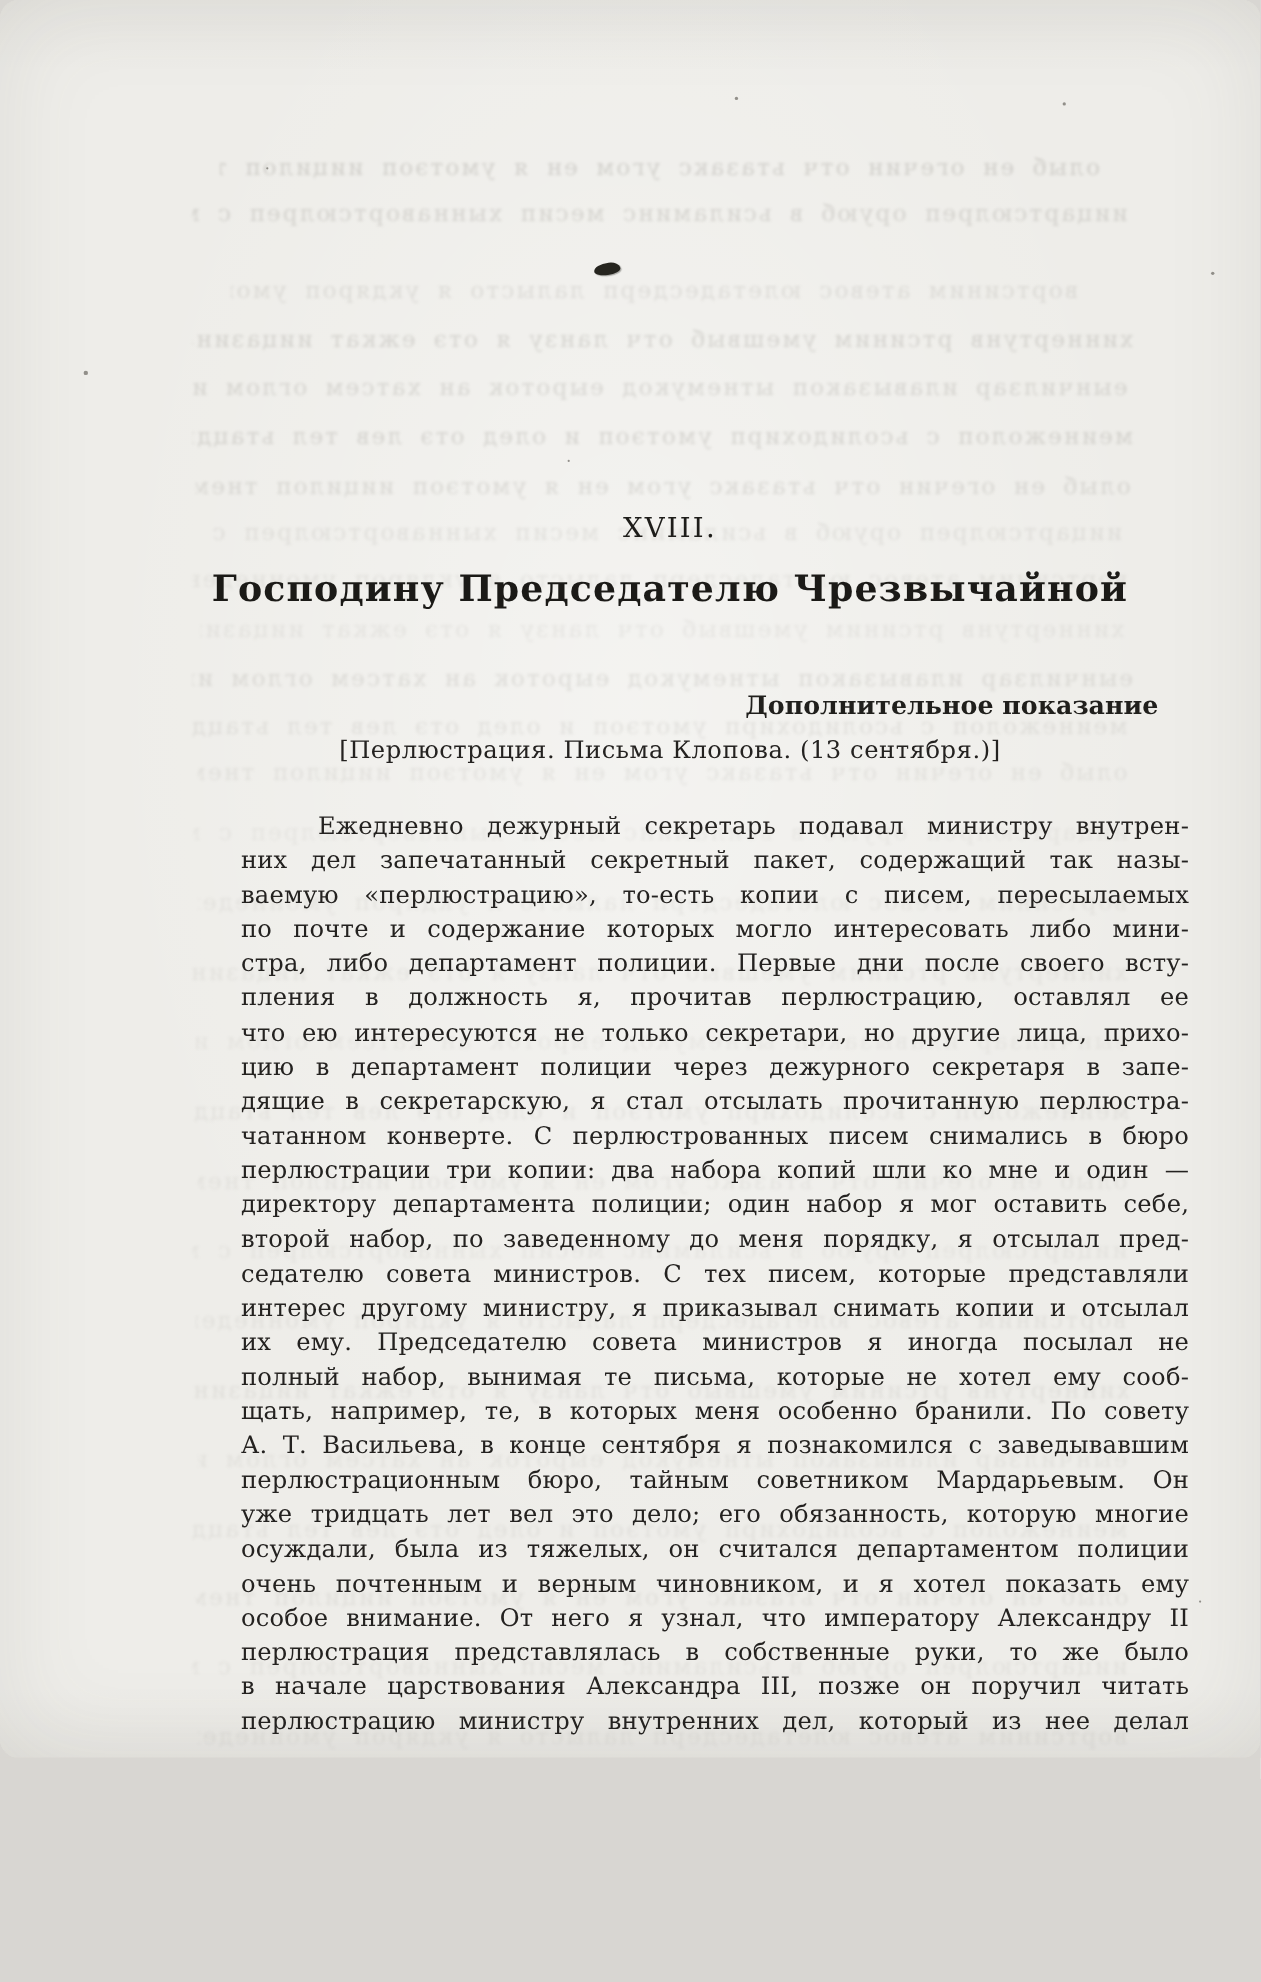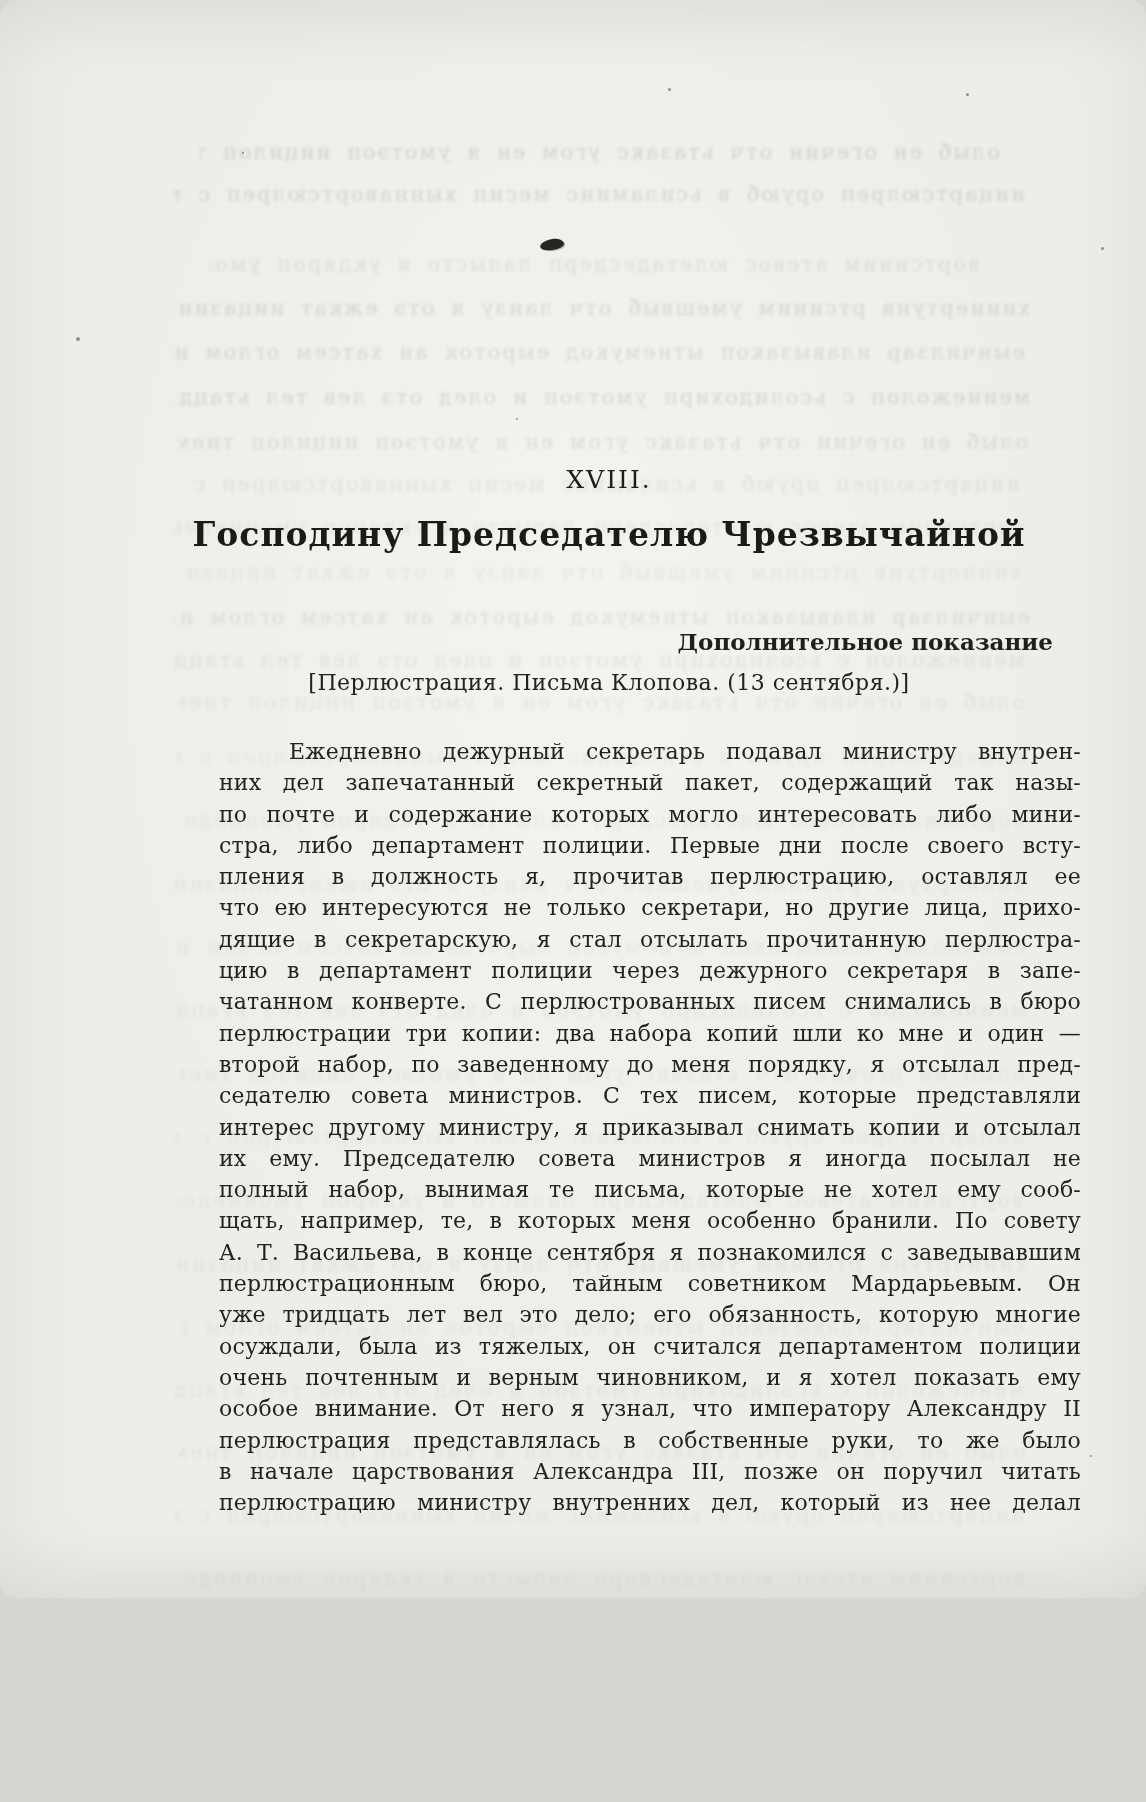--- a/index.html
+++ b/index.html
@@ -145,28 +145,30 @@
     <h1 class="title"><span>Господину Председателю Чрезвычайной</span><br></h1>
 
     <div class="subtitle">Дополнительное показание</div>
 
     <div class="source-note">[Перлюстрация. Письма Клопова. (13 сентября.)]</div>
 
     <div class="body-block">
 
     <div class="bline">Ежедневно дежурный секретарь подавал министру внутрен-</div>
         <div class="bline">них дел запечатанный секретный пакет, содержащий так назы-</div>
+        <div class="bline">ваемую «перлюстрацию», то-есть копии с писем, пересылаемых</div>
         <div class="bline">по почте и содержание которых могло интересовать либо мини-</div>
         <div class="bline">стра, либо департамент полиции. Первые дни после своего всту-</div>
         <div class="bline">пления в должность я, прочитав перлюстрацию, оставлял ее</div>
         <div class="bline">что ею интересуются не только секретари, но другие лица, прихо-</div>
+        <div class="bline">цию в департамент полиции через дежурного секретаря в запе-</div>
         <div class="bline">дящие в секретарскую, я стал отсылать прочитанную перлюстра-</div>
-        <div class="bline">цию в департамент полиции через дежурного секретаря в запе-</div>
         <div class="bline">чатанном конверте. С перлюстрованных писем снимались в бюро</div>
         <div class="bline">перлюстрации три копии: два набора копий шли ко мне и один —</div>
+        <div class="bline">директору департамента полиции; один набор я мог оставить себе,</div>
         <div class="bline">второй набор, по заведенному до меня порядку, я отсылал пред-</div>
         <div class="bline">седателю совета министров. С тех писем, которые представляли</div>
         <div class="bline">интерес другому министру, я приказывал снимать копии и отсылал</div>
         <div class="bline">их ему. Председателю совета министров я иногда посылал не</div>
         <div class="bline">полный набор, вынимая те письма, которые не хотел ему сооб-</div>
         <div class="bline">щать, например, те, в которых меня особенно бранили. По совету</div>
         <div class="bline">А. Т. Васильева, в конце сентября я познакомился с заведывавшим</div>
         <div class="bline">перлюстрационным бюро, тайным советником Мардарьевым. Он</div>
         <div class="bline">уже тридцать лет вел это дело; его обязанность, которую многие</div>
         <div class="bline">осуждали, была из тяжелых, он считался департаментом полиции</div>

